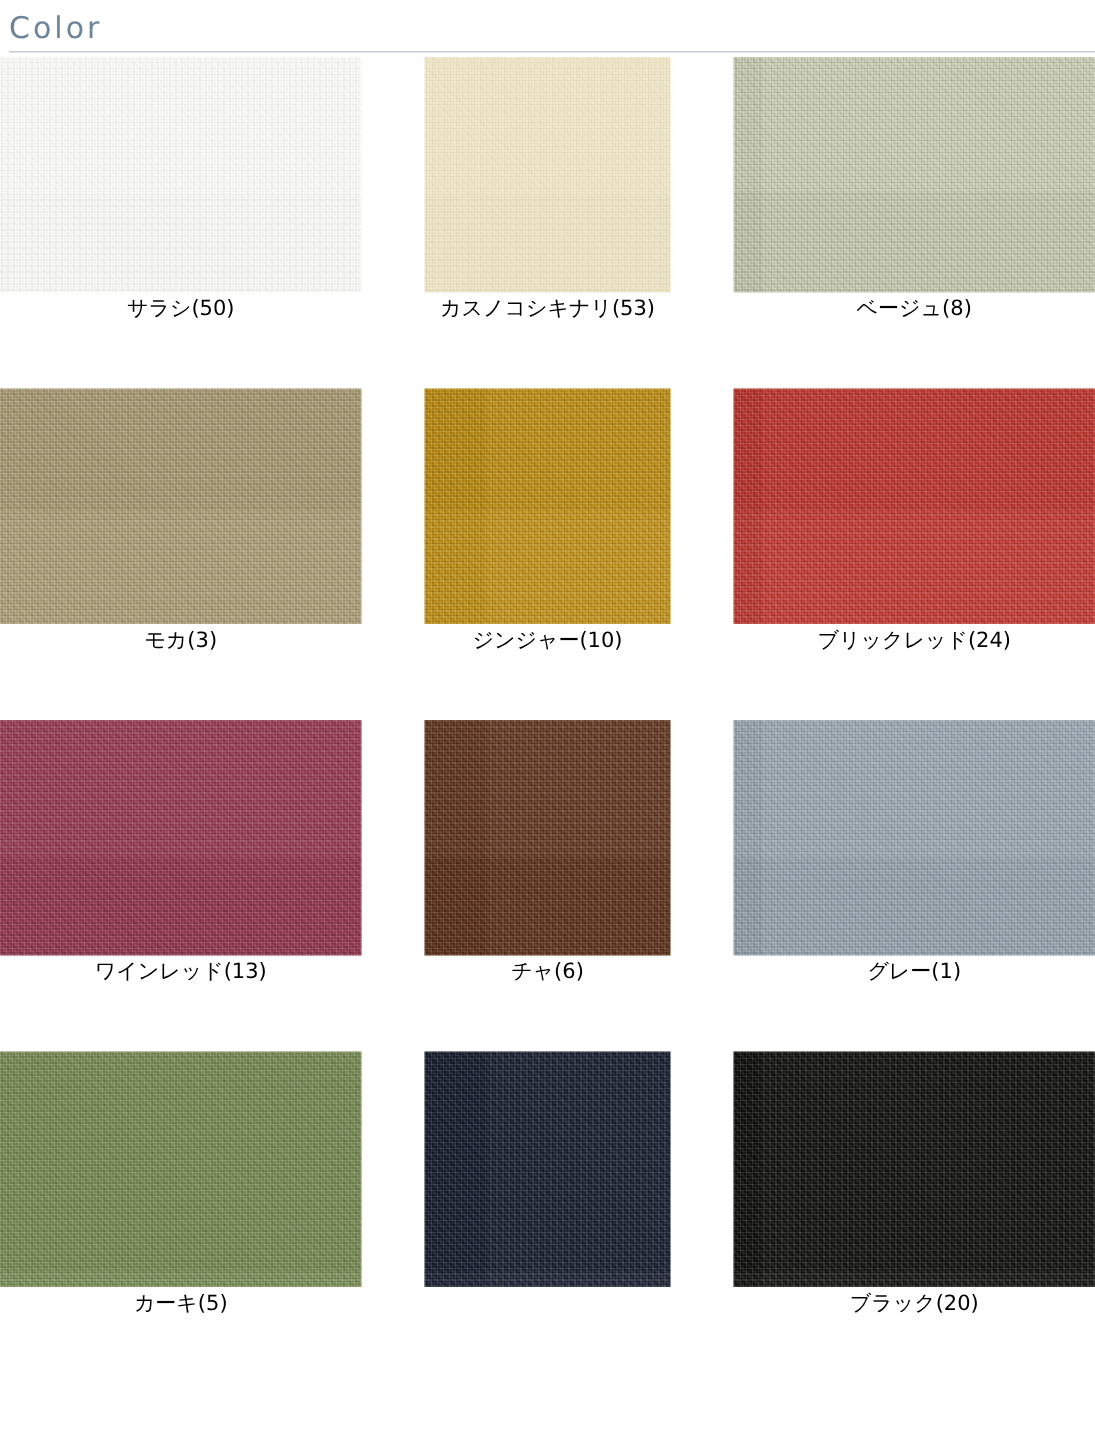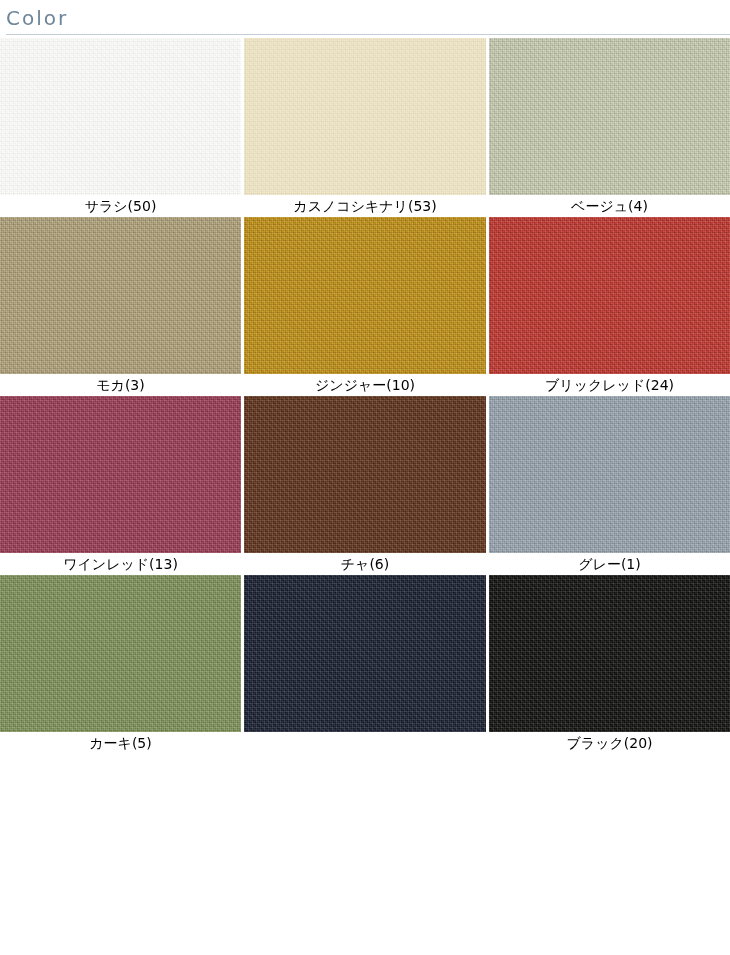--- a/index.html
+++ b/index.html
@@ -29,20 +29,21 @@
   }
 
   
   .grid {
     display:grid;
     grid-template-columns:241px 1fr 241px;
     column-gap:3px;
     row-gap:0px;
     width:730px;
     margin-top:3px;
+    gap:42px;
   }
   .cell { width:100%; }
 
   .swatch {
     width:100%;
     height:157px;
     position:relative;
     overflow:hidden;
   }
   
@@ -99,21 +100,21 @@
       <div class="cell">
         <div class="swatch pale" style="background: rgb(253, 253, 251);"></div>
         <div class="label">サラシ(50)</div>
       </div>
       <div class="cell">
         <div class="swatch pale" style="background: rgb(242, 232, 200);"></div>
         <div class="label">カスノコシキナリ(53)</div>
       </div>
       <div class="cell">
         <div class="swatch" style="background: rgb(201, 205, 178);"></div>
-        <div class="label">ベージュ(4)</div>
+        <div class="label">ベージュ(8)</div>
       </div>
       <div class="cell">
         <div class="swatch" style="background: rgb(176, 161, 121);"></div>
         <div class="label">モカ(3)</div>
       </div>
       <div class="cell">
         <div class="swatch" style="background: rgb(192, 143, 18);"></div>
         <div class="label">ジンジャー(10)</div>
       </div>
       <div class="cell">

